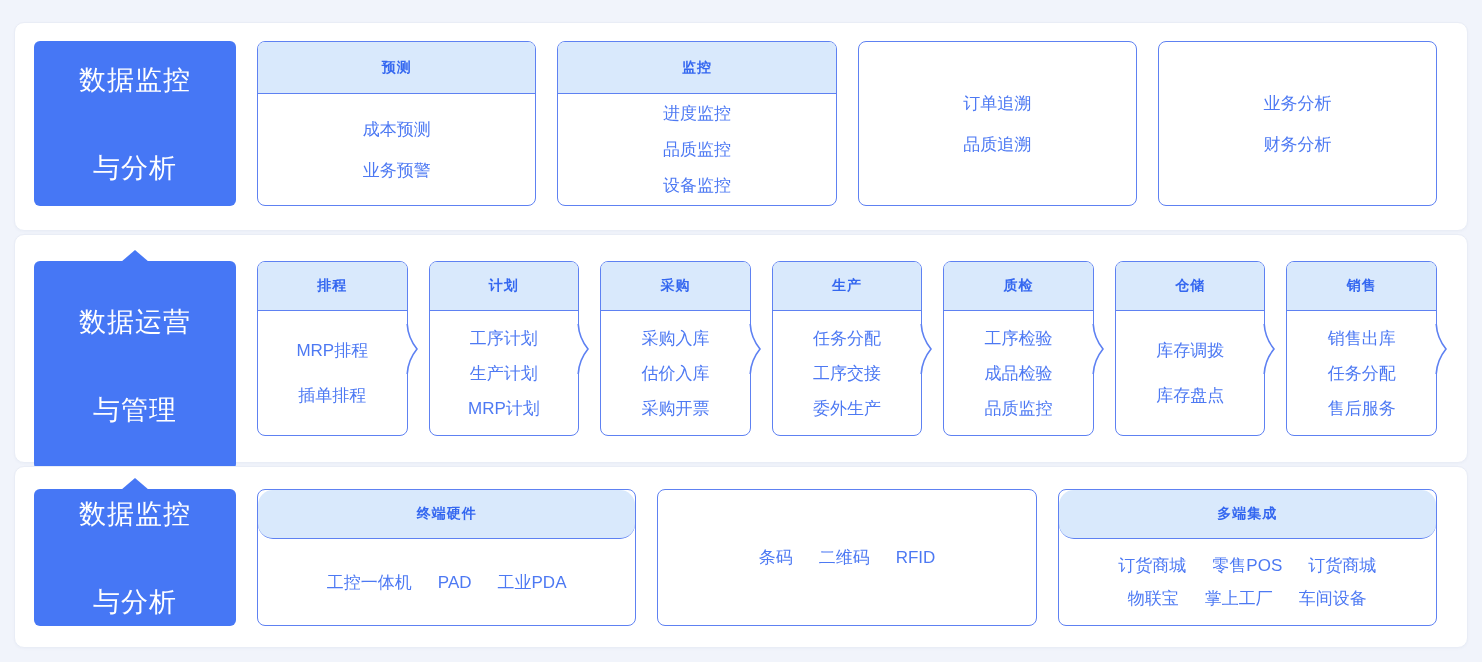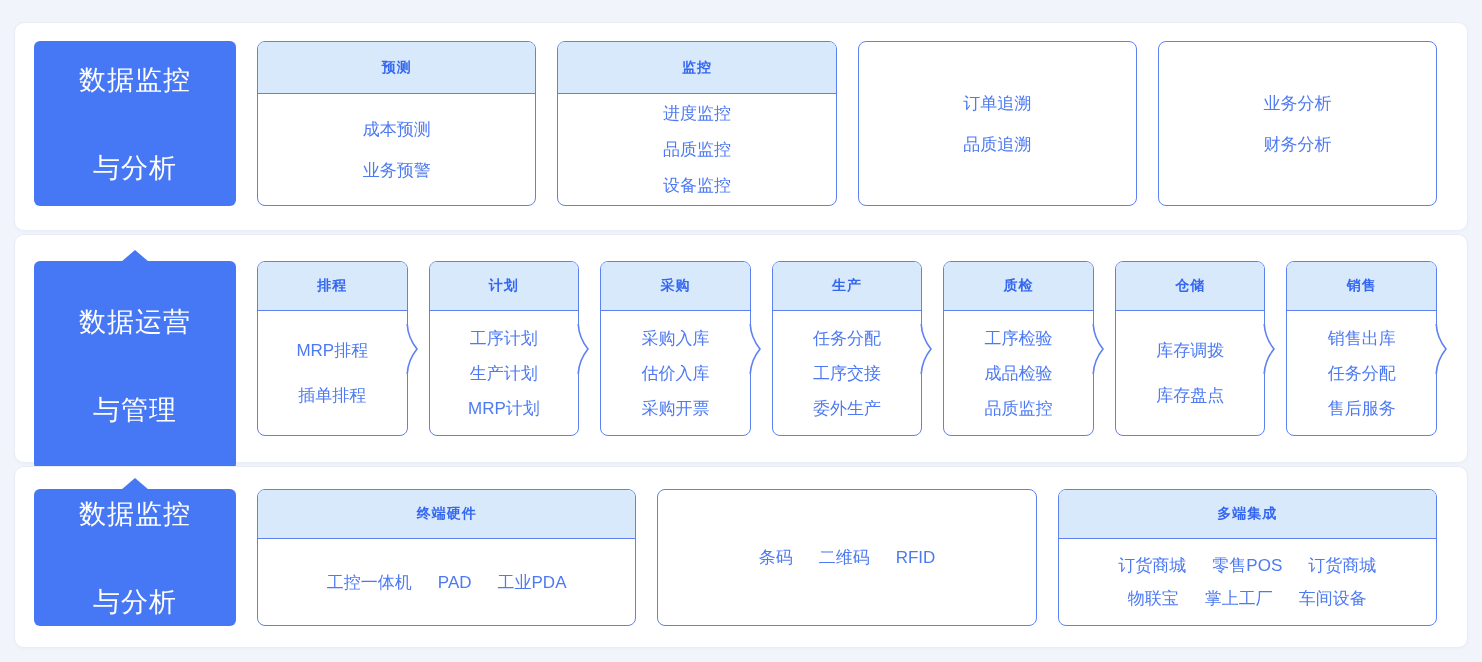--- a/index.html
+++ b/index.html
@@ -87,21 +87,21 @@
     display:flex;
     align-items:center;
     justify-content:center;
     color:var(--title-color);
     font-size:14px;
     font-weight:700;
     letter-spacing:1px;
   }
   .panel-r1 .card-header{height:52px;}
   .panel-r2 .card-header{height:49px;}
-  .panel-r3 .card-header{height:49px;}
+  .panel-r3 .card-header{height:49px;border-radius:15px;}
 
   .card-body{
     flex:1;
     display:flex;
     flex-direction:column;
     align-items:center;
     justify-content:center;
     color:var(--item-color);
     font-size:17px;
     line-height:19px;

